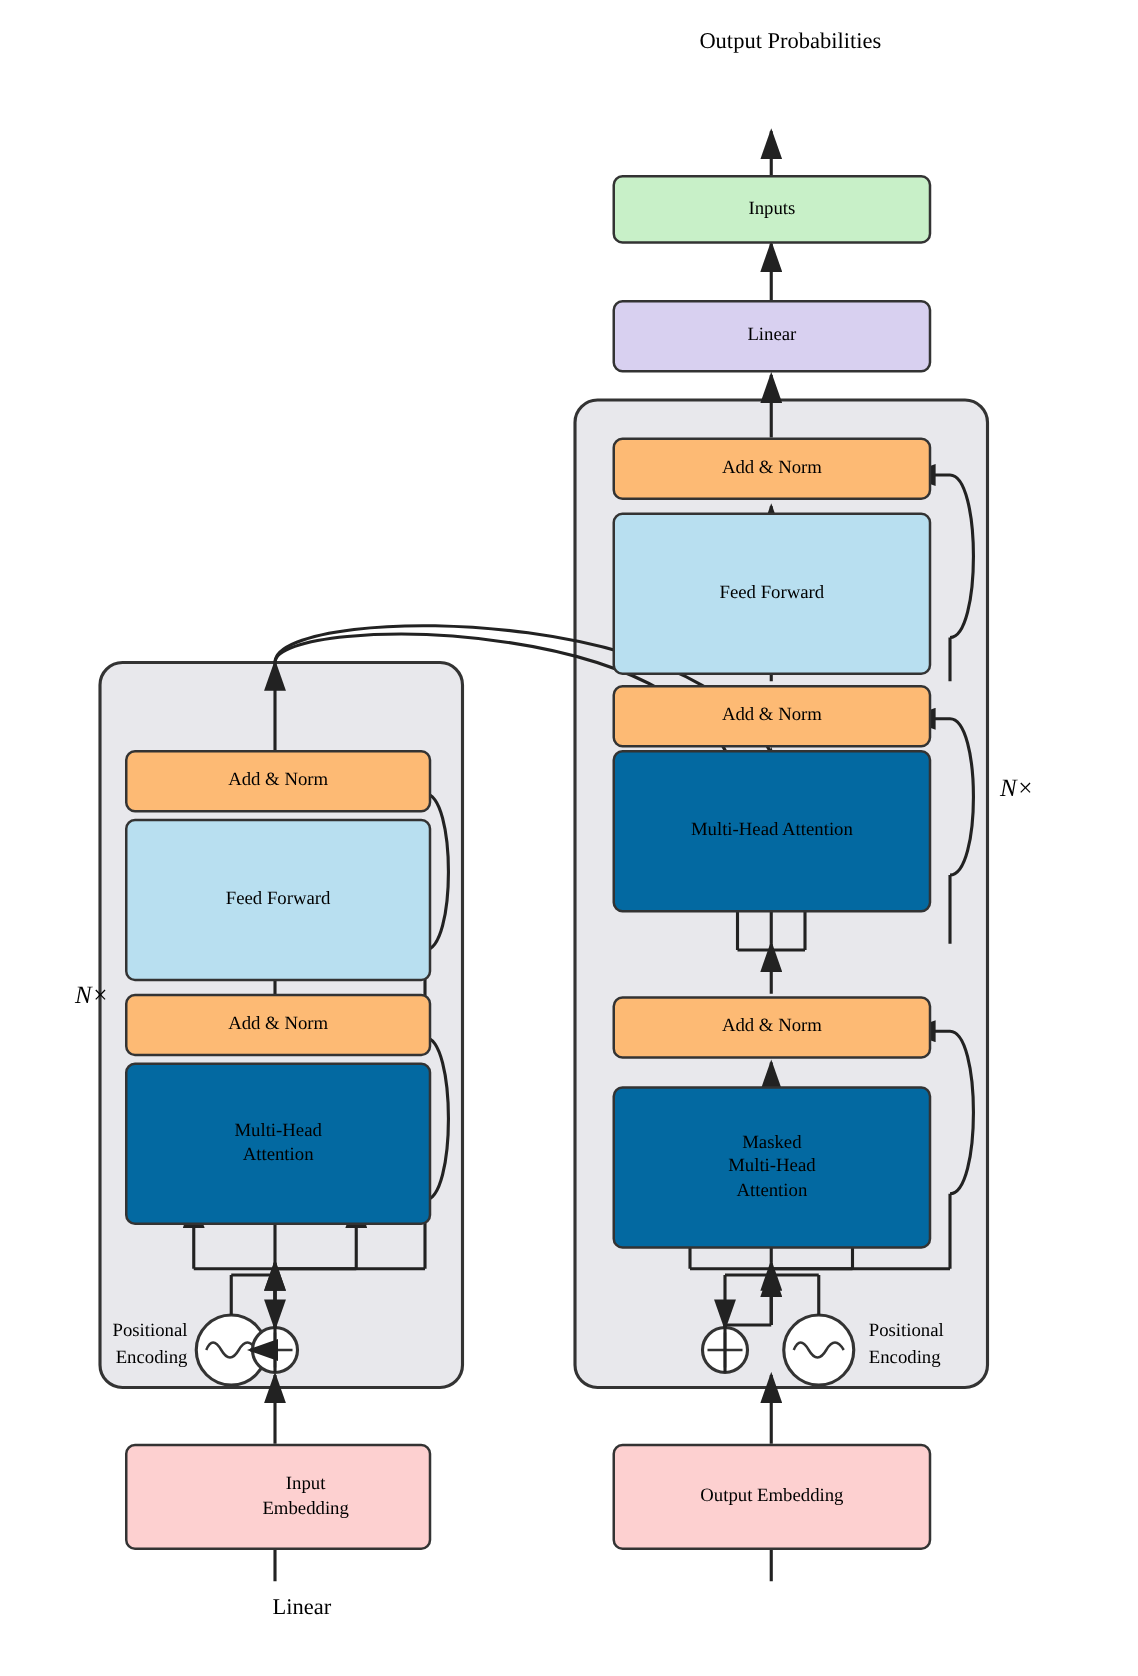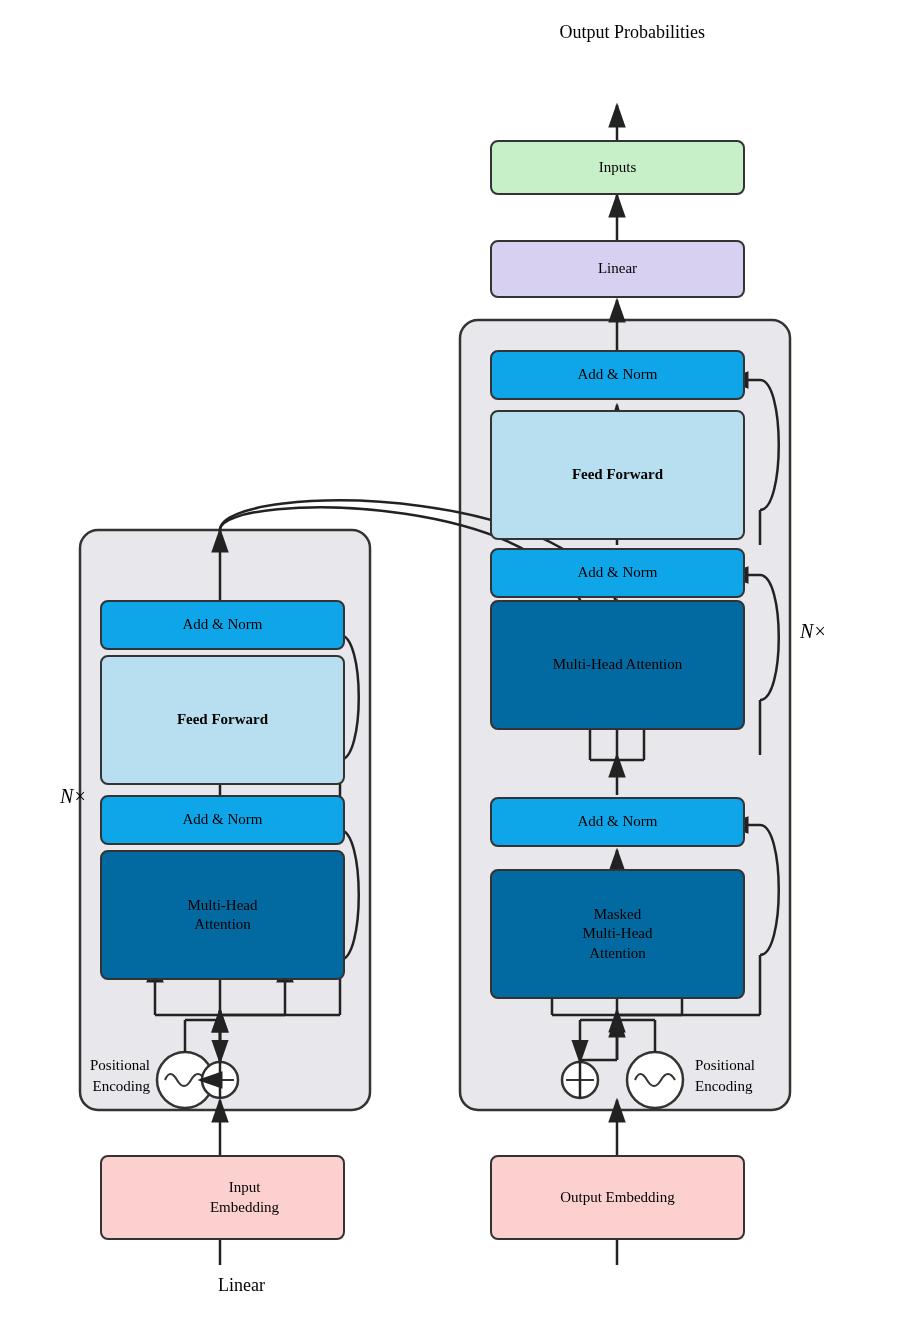--- a/index.html
+++ b/index.html
@@ -30,27 +30,26 @@
       font-weight: 500;
       border: 2px solid #333;
       line-height: 1.3;
     }
 
     .box-pink {
       background: #fdd0d0;
       border-color: #333;
     }
     .box-yellow {
-      background: #0ea5e9;
+      background: #fdba74;
       border-color: #333;
     }
     .box-blue {
       background: #b8dff0;
       border-color: #333;
-      font-weight: bold;
     }
     .box-orange {
       background: #0369a1;
       border-color: #333;
     }
     .box-green {
       background: #c8f0c8;
       border-color: #333;
     }
     .box-lavender {

